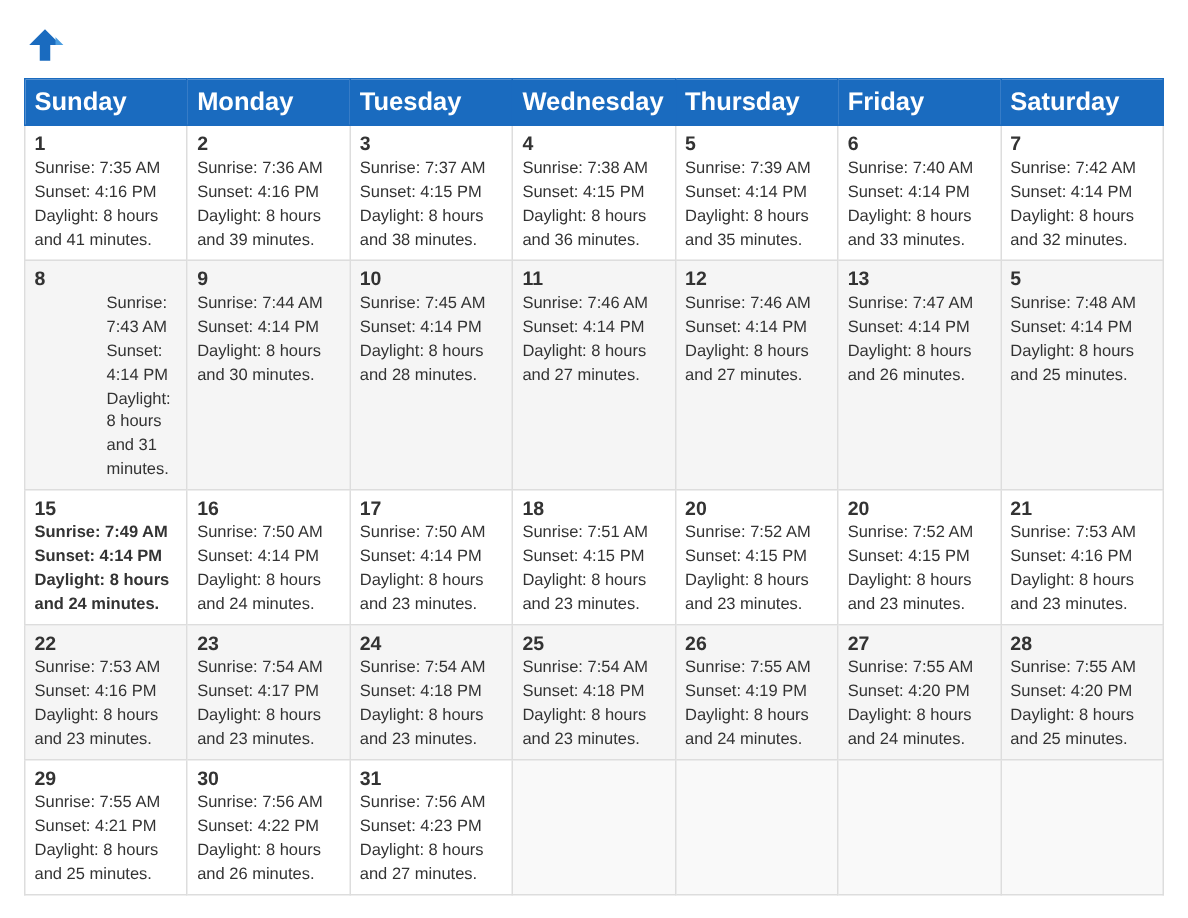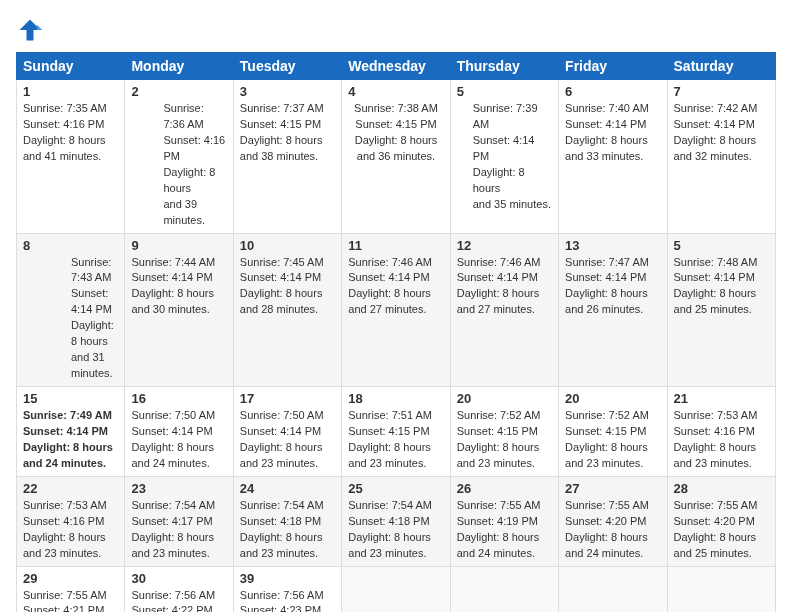--- a/index.html
+++ b/index.html
@@ -29,21 +29,21 @@
     }
     .title-block { text-align: right; }
     .month-title { font-size: 36px; font-weight: bold; color: #333; line-height: 1.1; }
     .location { font-size: 15px; color: #555; }
     .calendar { width: 100%; border-collapse: collapse; margin-top: 4px; }
     .calendar th {
       background: #1a6bbf;
       color: #fff;
       text-align: left;
       padding: 5px 6px;
-      font-size: 14px;
+      font-size: 17px;
       border: 1px solid #1a6bbf;
     }
     .calendar td {
       vertical-align: top;
       padding: 4px 6px;
       border: 1px solid #ddd;
       font-size: 11px;
       color: #333;
       width: calc(100% / 7);
       min-height: 80px;
@@ -93,42 +93,42 @@
   <tr>
         <td>
           <span class="day-number">1</span>
           <div class="day-info" style="white-space: pre-line;">Sunrise: 7:35 AM
 Sunset: 4:16 PM
 Daylight: 8 hours
 and 41 minutes.</div>
         </td>
         <td>
           <span class="day-number">2</span>
-          <div class="day-info" style="white-space: pre-line; margin-left: 32px;">Sunrise: 7:36 AM
+          <div class="day-info" style="white-space: pre-line;">Sunrise: 7:36 AM
 Sunset: 4:16 PM
 Daylight: 8 hours
 and 39 minutes.</div>
         </td>
         <td>
           <span class="day-number">3</span>
           <div class="day-info" style="white-space: pre-line;">Sunrise: 7:37 AM
 Sunset: 4:15 PM
 Daylight: 8 hours
 and 38 minutes.</div>
         </td>
         <td>
           <span class="day-number">4</span>
-          <div class="day-info" style="white-space: pre-line; text-align: center;">Sunrise: 7:38 AM
+          <div class="day-info" style="white-space: pre-line;">Sunrise: 7:38 AM
 Sunset: 4:15 PM
 Daylight: 8 hours
 and 36 minutes.</div>
         </td>
         <td>
           <span class="day-number">5</span>
-          <div class="day-info" style="white-space: pre-line; margin-left: 16px;">Sunrise: 7:39 AM
+          <div class="day-info" style="white-space: pre-line;">Sunrise: 7:39 AM
 Sunset: 4:14 PM
 Daylight: 8 hours
 and 35 minutes.</div>
         </td>
         <td>
           <span class="day-number">6</span>
           <div class="day-info" style="white-space: pre-line;">Sunrise: 7:40 AM
 Sunset: 4:14 PM
 Daylight: 8 hours
 and 33 minutes.</div>
@@ -303,21 +303,21 @@
 and 25 minutes.</div>
         </td>
         <td>
           <span class="day-number">30</span>
           <div class="day-info" style="white-space: pre-line;">Sunrise: 7:56 AM
 Sunset: 4:22 PM
 Daylight: 8 hours
 and 26 minutes.</div>
         </td>
         <td>
-          <span class="day-number">39</span>
+          <span class="day-number">31</span>
           <div class="day-info" style="white-space: pre-line;">Sunrise: 7:56 AM
 Sunset: 4:23 PM
 Daylight: 8 hours
 and 27 minutes.</div>
         </td>
         <td class="empty"></td>
         <td class="empty"></td>
         <td class="empty"></td>
         <td class="empty"></td>
       </tr>

